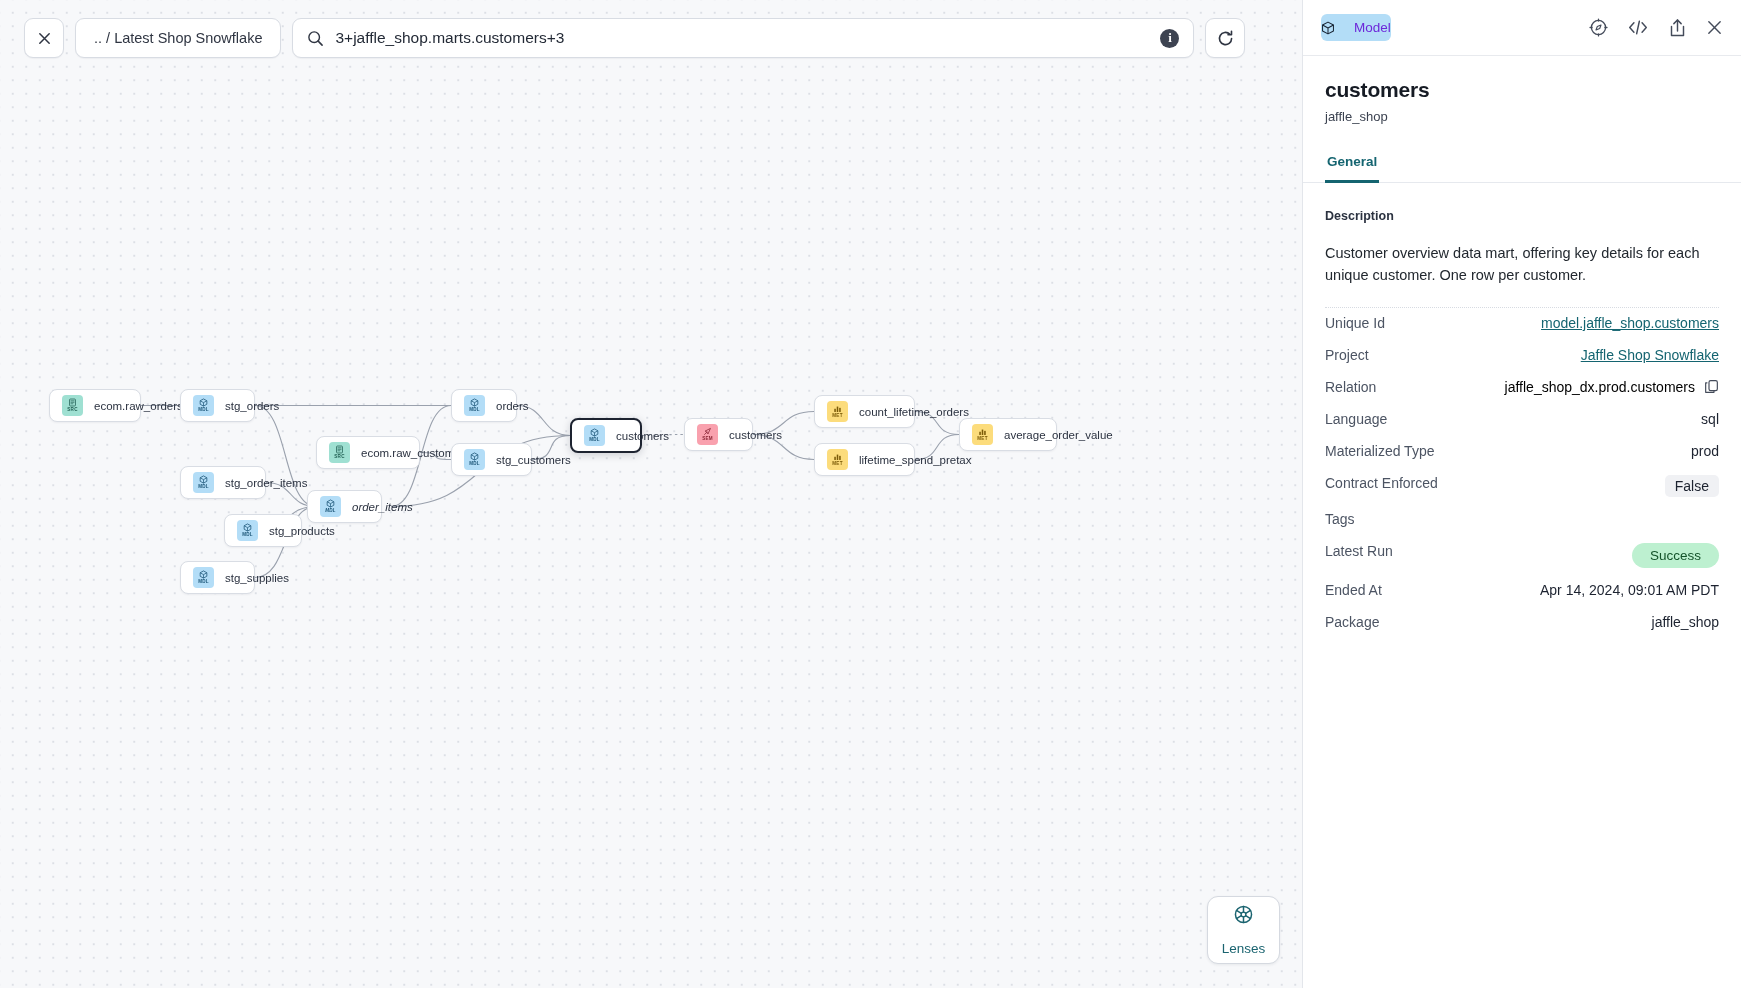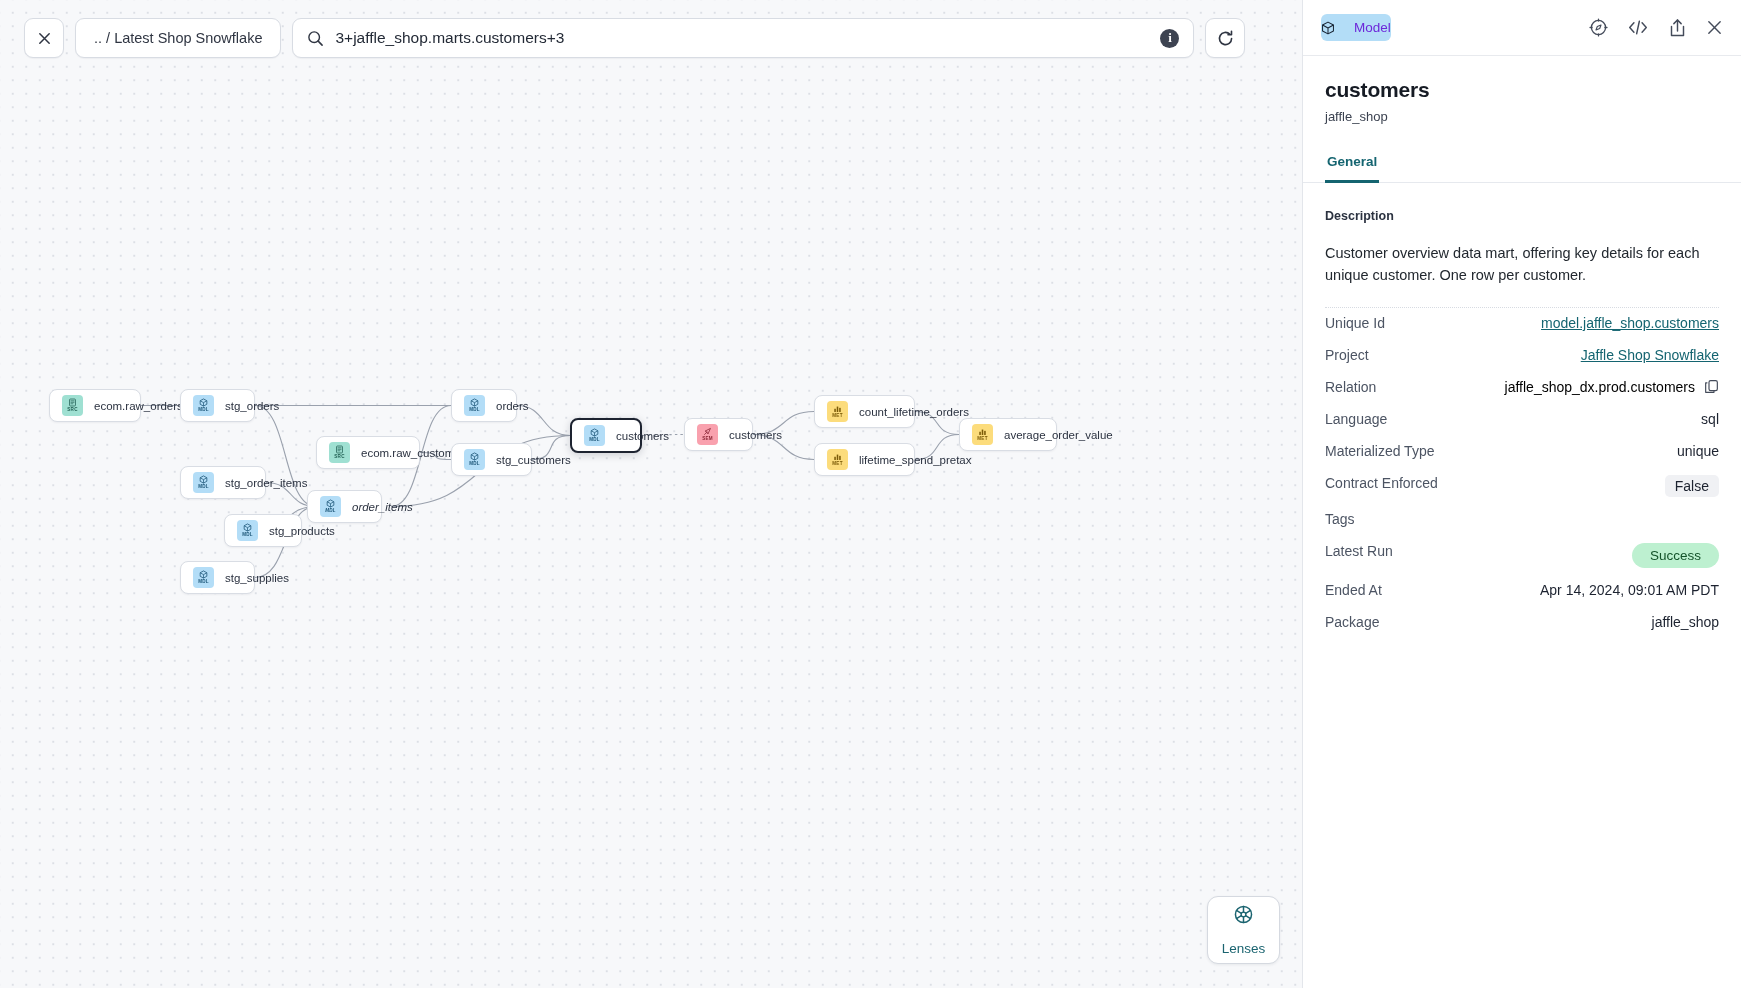--- a/index.html
+++ b/index.html
@@ -484,21 +484,21 @@
           </div>
           <div class="row">
             <div class="k">Language</div>
             <div class="v-wrap">
               <div class="v">sql</div>
             </div>
           </div>
           <div class="row">
             <div class="k">Materialized Type</div>
             <div class="v-wrap">
-              <div class="v">unique</div>
+              <div class="v">prod</div>
             </div>
           </div>
           <div class="row">
             <div class="k">Contract Enforced</div>
             <div class="v-wrap">
               <div class="pill-gray">False</div>
             </div>
           </div>
           <div class="row">
             <div class="k">Tags</div>

